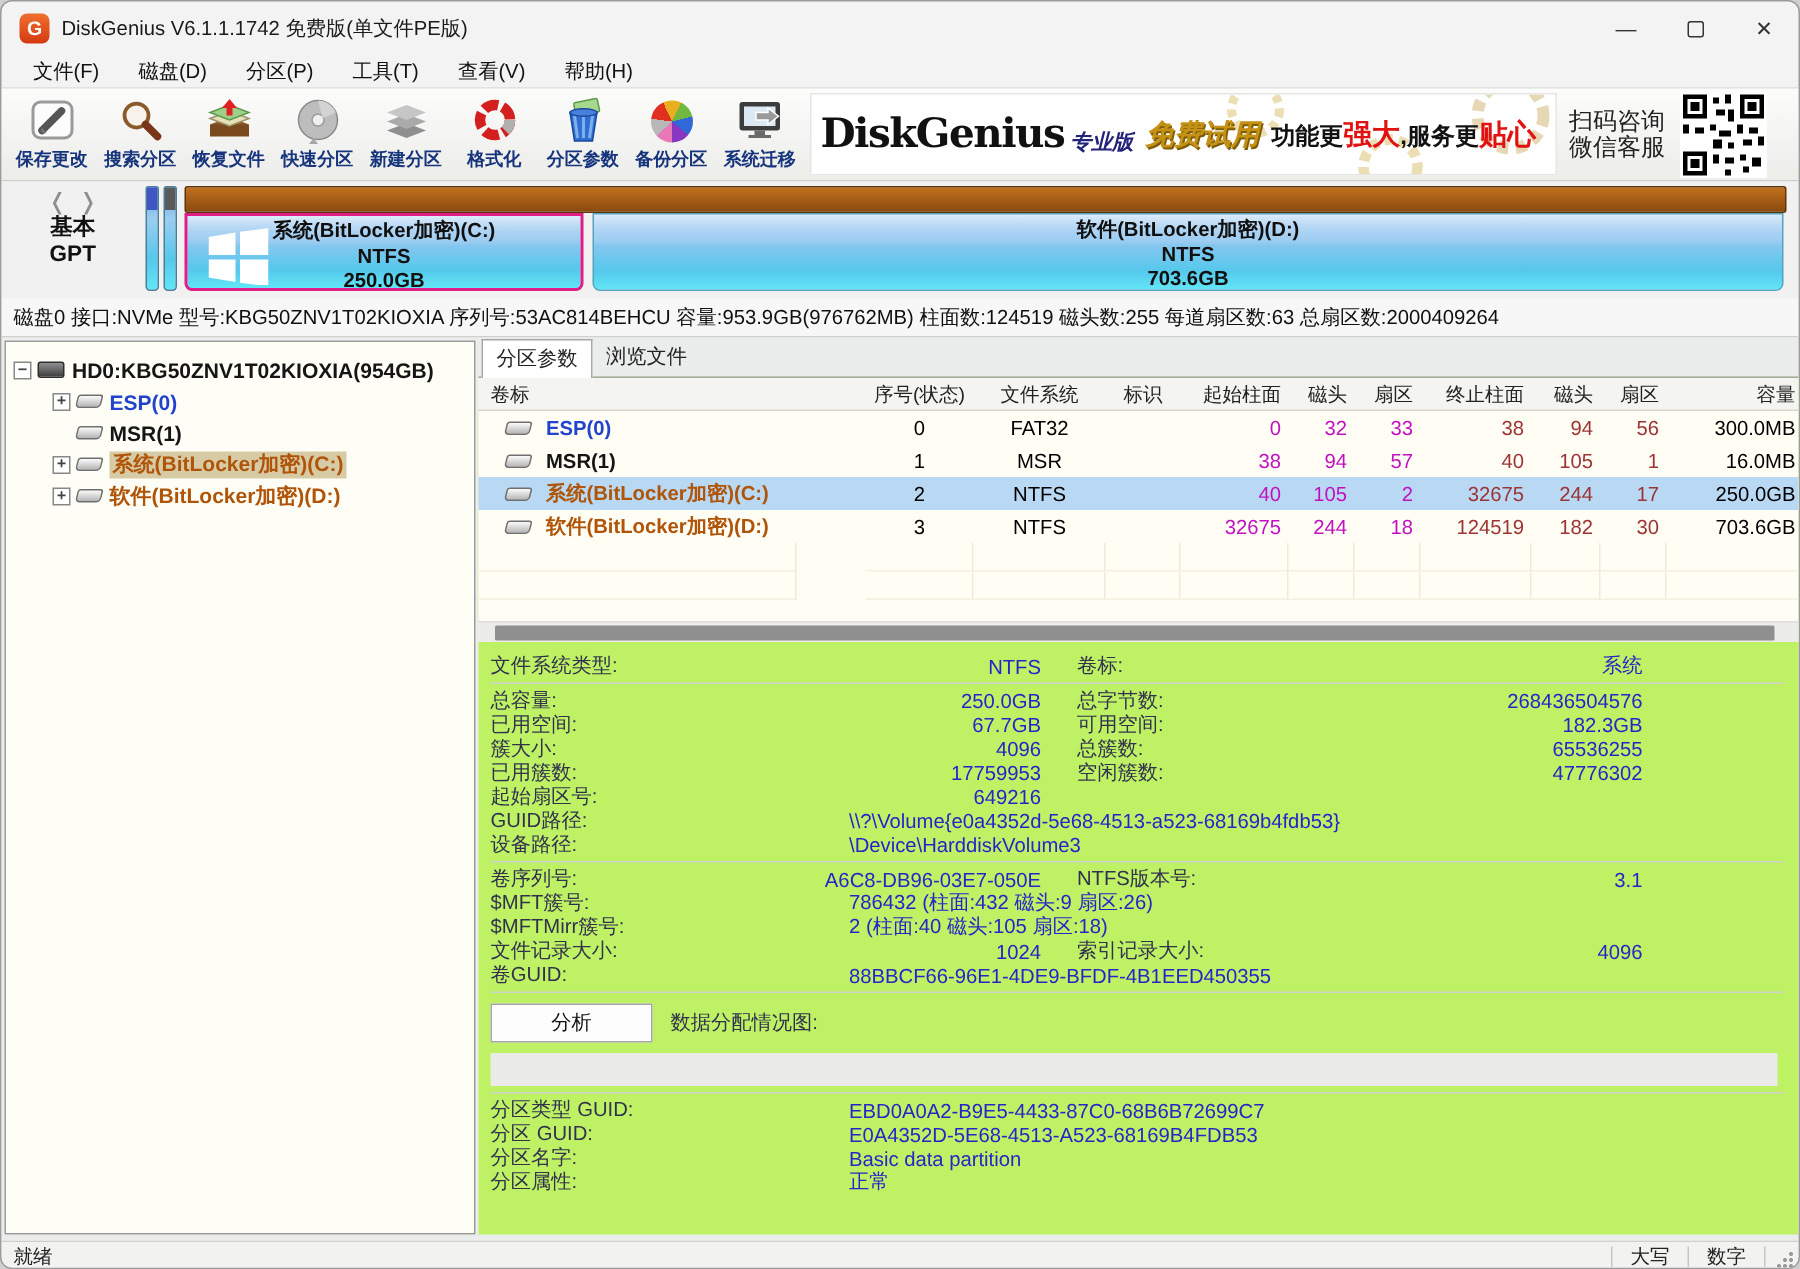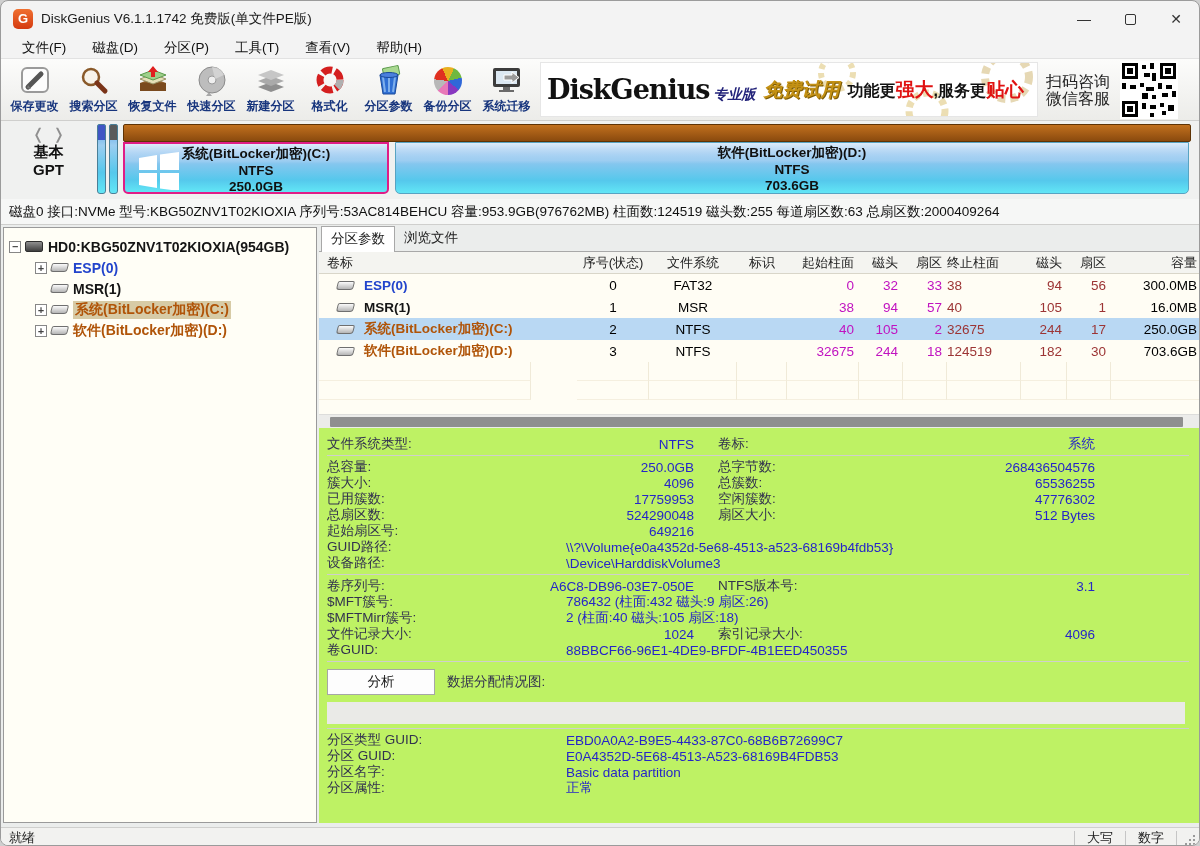--- a/index.html
+++ b/index.html
@@ -83,21 +83,21 @@
   .fillrow{height:19px;}
   .fillrow .c{height:100%;border-right:1px solid #f0ead8;border-bottom:1px solid #f5efdf;}
   .c{flex:none;white-space:nowrap;overflow:hidden;}
   .c0{width:212px;display:flex;align-items:center;padding-left:18px;}
   .c1{width:72px;text-align:center;margin-left:46px;}
   .c2{width:88px;text-align:center;}
   .c3{width:50px;text-align:center;}
   .c4{width:72px;text-align:right;padding-right:5px;}
   .c5{width:44px;text-align:right;padding-right:5px;}
   .c6{width:44px;text-align:right;padding-right:5px;}
-  .c7{width:74px;padding-right:5px;}
+  .c7{width:74px;text-align:right;padding-right:5px;}
   .c8{width:46px;text-align:right;padding-right:5px;}
   .c9{width:44px;text-align:right;padding-right:5px;}
   .c10{width:92px;text-align:right;padding-right:6px;}
   .c11{width:40px;text-align:right;padding-right:6px;}
   .cfill{flex:1;}
   .vol{font-weight:bold;margin-left:5px;}
   .mag{color:#c012c0;}
   .dred{color:#9c3434;}
   .hscroll{position:absolute;left:0;right:0;bottom:0;height:14px;background:#ececea;border-top:1px solid #dddddb;}
   .hthumb{position:absolute;left:11px;right:16px;top:2px;height:10px;background:#8f8f8f;border-radius:1px;}
@@ -511,36 +511,36 @@
               <span class="dv2">系统</span>
             </div>
           <div class="divider"></div>
           <div class="dr">
               <span class="dl">总容量:</span>
               <span class="dv1">250.0GB</span>
               <span class="dl2">总字节数:</span>
               <span class="dv2">268436504576</span>
             </div>
           <div class="dr">
+              <span class="dl">已用空间:</span>
+              <span class="dv1">67.7GB</span>
+              <span class="dl2">可用空间:</span>
+              <span class="dv2">182.3GB</span>
+            </div>
+          <div class="dr">
               <span class="dl">簇大小:</span>
               <span class="dv1">4096</span>
               <span class="dl2">总簇数:</span>
               <span class="dv2">65536255</span>
             </div>
           <div class="dr">
               <span class="dl">已用簇数:</span>
               <span class="dv1">17759953</span>
               <span class="dl2">空闲簇数:</span>
               <span class="dv2">47776302</span>
-            </div>
-          <div class="dr">
-              <span class="dl">总扇区数:</span>
-              <span class="dv1">524290048</span>
-              <span class="dl2">扇区大小:</span>
-              <span class="dv2">512 Bytes</span>
             </div>
           <div class="dr">
               <span class="dl">起始扇区号:</span>
               <span class="dv1">649216</span>
             </div>
           <div class="dr">
               <span class="dl">GUID路径:</span>
               <span class="dw">\\?\Volume{e0a4352d-5e68-4513-a523-68169b4fdb53}</span>
             </div>
           <div class="dr">

